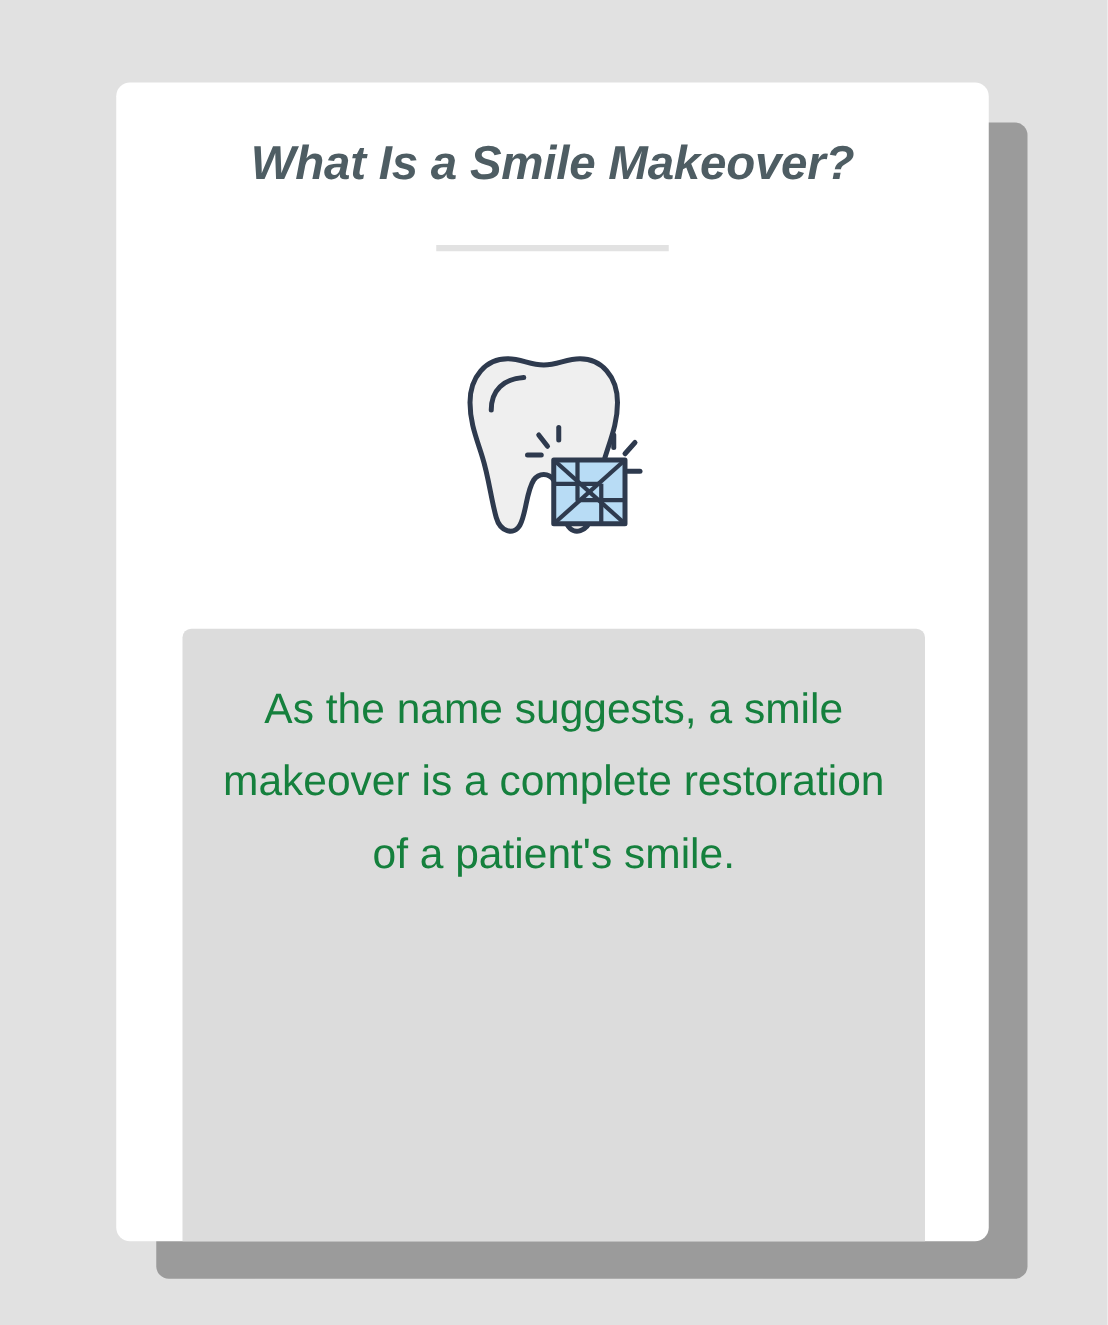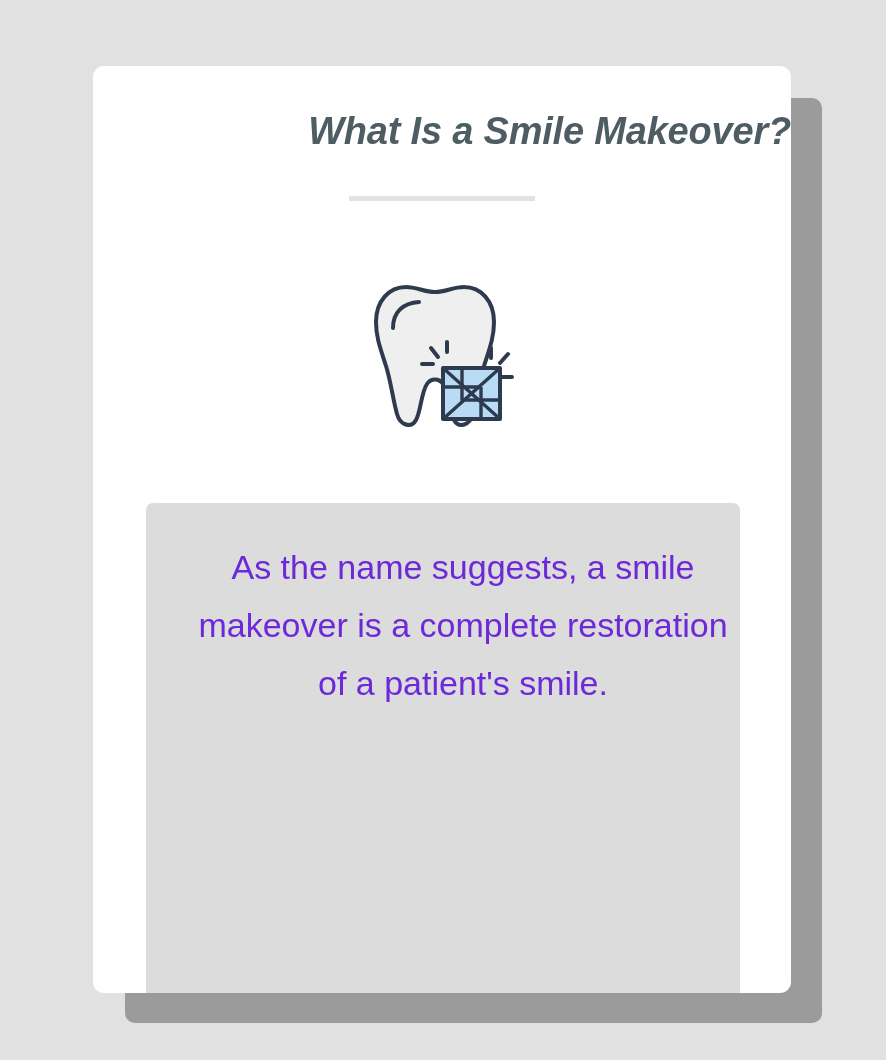--- a/index.html
+++ b/index.html
@@ -46,21 +46,21 @@
     border-radius: 11px;
     overflow: hidden;
   }
 
   
   .card-title {
     position: absolute;
     left: 0;
     top: 44px;
     width: 698px;
-    text-align: right;
+    text-align: center;
     font-size: 38px;
     font-weight: bold;
     font-style: italic;
     color: #4e5d63;
     letter-spacing: -0.2px;
     white-space: nowrap;
   }
 
   
   .title-divider {
@@ -100,22 +100,21 @@
     border-radius: 7px;
   }
   .body-text {
     position: absolute;
     left: 26px;
     top: 35px;
     width: 542px;
     text-align: center;
     font-size: 34px;
     line-height: 58px;
-    color: #6d28d9;
-    margin-left: 20px;
+    color: #15803d;
   }
 </style>
 </head>
 <body>
 
 <div id="slide">
 
   <div class="card-shadow"></div>
 
   <div class="card">

